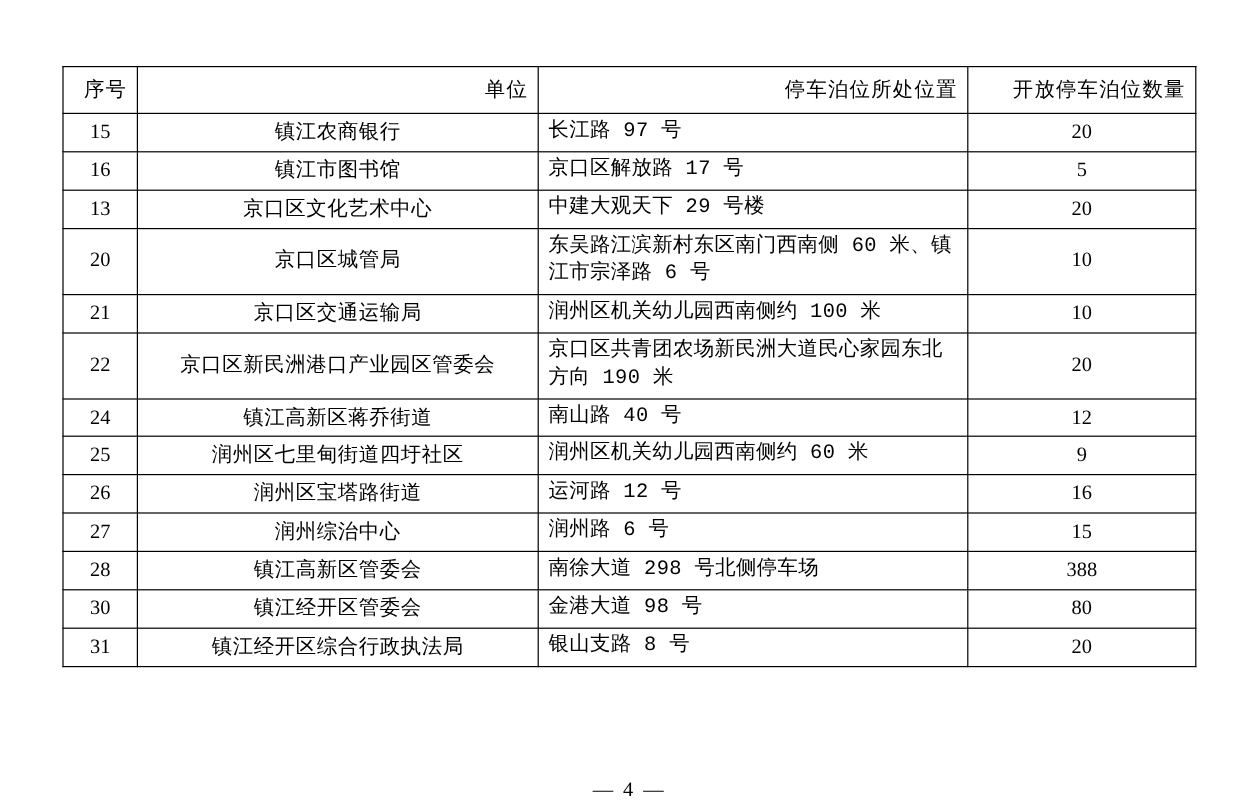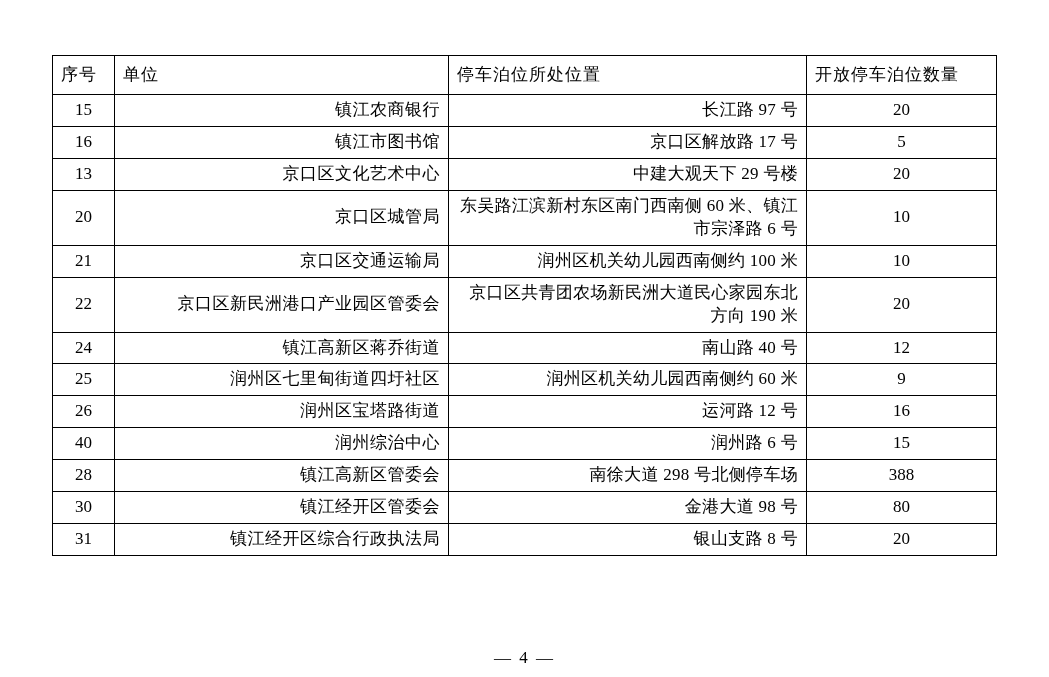--- a/index.html
+++ b/index.html
@@ -40,36 +40,37 @@
     line-height: 1.35;
     vertical-align: middle;
     font-weight: normal;
   }
   col.c-seq { width: 62px; }
   col.c-unit { width: 334px; }
   col.c-loc { width: 358px; }
   col.c-num { width: 190px; }
 
   thead th {
-    text-align: left;
+    text-align: right;
     height: 30px;
     letter-spacing: 1px;
     margin-left: 23px;
   }
   td.seq {
     text-align: center;
   }
   td.unit {
-    text-align: right;
+    text-align: center;
     letter-spacing: 0.5px;
     font-family: Liberation Serif, serif;
   }
   td.loc {
-    text-align: right;
+    text-align: left;
     letter-spacing: 0.3px;
+    font-family: Liberation Mono, monospace;
   }
   td.num {
     text-align: center;
   }
   tbody tr { height: 31px; }
   tbody tr.tall { height: 52px; }
 
   .footer {
     position: absolute;
     left: 0;
@@ -150,21 +151,21 @@
             <td class="loc">润州区机关幼儿园西南侧约 60 米</td>
             <td class="num">9</td>
           </tr>
           <tr>
             <td class="seq">26</td>
             <td class="unit">润州区宝塔路街道</td>
             <td class="loc">运河路 12 号</td>
             <td class="num">16</td>
           </tr>
           <tr>
-            <td class="seq">40</td>
+            <td class="seq">27</td>
             <td class="unit">润州综治中心</td>
             <td class="loc">润州路 6 号</td>
             <td class="num">15</td>
           </tr>
           <tr>
             <td class="seq">28</td>
             <td class="unit">镇江高新区管委会</td>
             <td class="loc">南徐大道 298 号北侧停车场</td>
             <td class="num">388</td>
           </tr>

